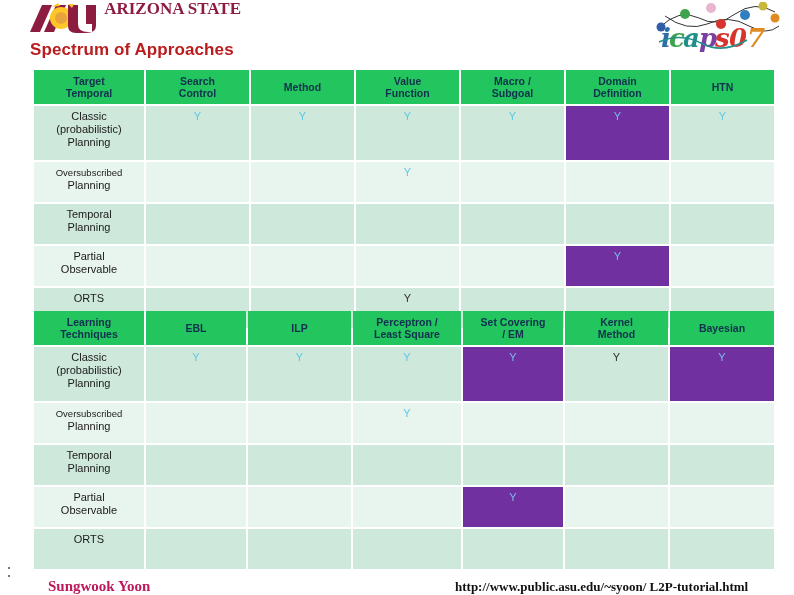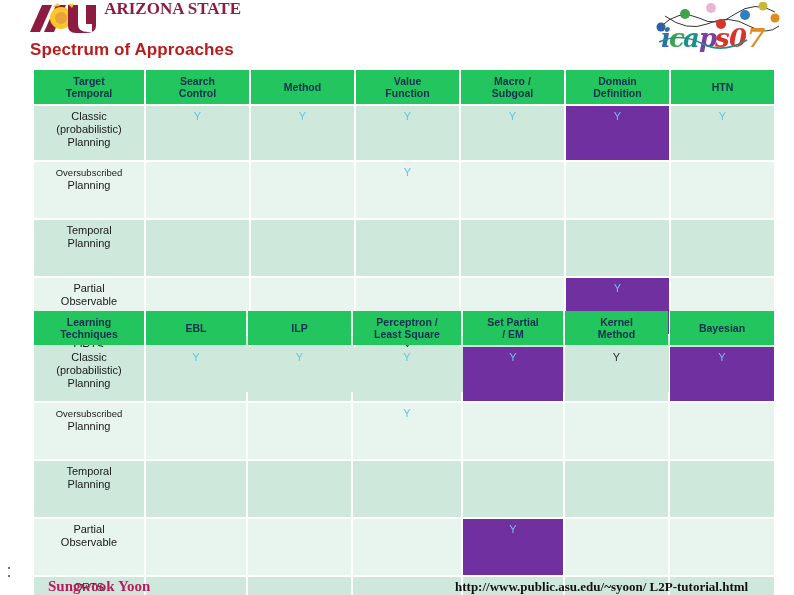--- a/index.html
+++ b/index.html
@@ -100,21 +100,21 @@
     vertical-align: top;
     padding: 4px 2px 4px 2px;
     color: #1a1a1a;
     box-sizing: border-box;
   }
   
   tr.band-a td { background: #cfe8dc; margin-top: 10px; }
   tr.band-b td { background: #e8f4ee; }
 
   tr.h-tall td { height: 54px; }
-  tr.h-mid  td { height: 56px; }
+  tr.h-mid  td { height: 40px; }
 
   td.rowlabel { text-align: center; }
   td.rowlabel.small { font-size: 9.5px; }
   td.cellmark   { color: #62c7e3; font-size: 11px; }
   td.cellmark.dark { color: #333333; }
   td.hl { background: #7030a0 !important; color: #7ab9e8; }
 
   
   #footer-author {
     position: absolute;
@@ -314,21 +314,21 @@
           <div>EBL</div>
         </th>
         <th>
           <div>ILP</div>
         </th>
         <th>
           <div>Perceptron /</div>
           <div>Least Square</div>
         </th>
         <th>
-          <div>Set Partial</div>
+          <div>Set Covering</div>
           <div>/ EM</div>
         </th>
         <th>
           <div>Kernel</div>
           <div>Method</div>
         </th>
         <th>
           <div>Bayesian</div>
         </th>
       </tr>

